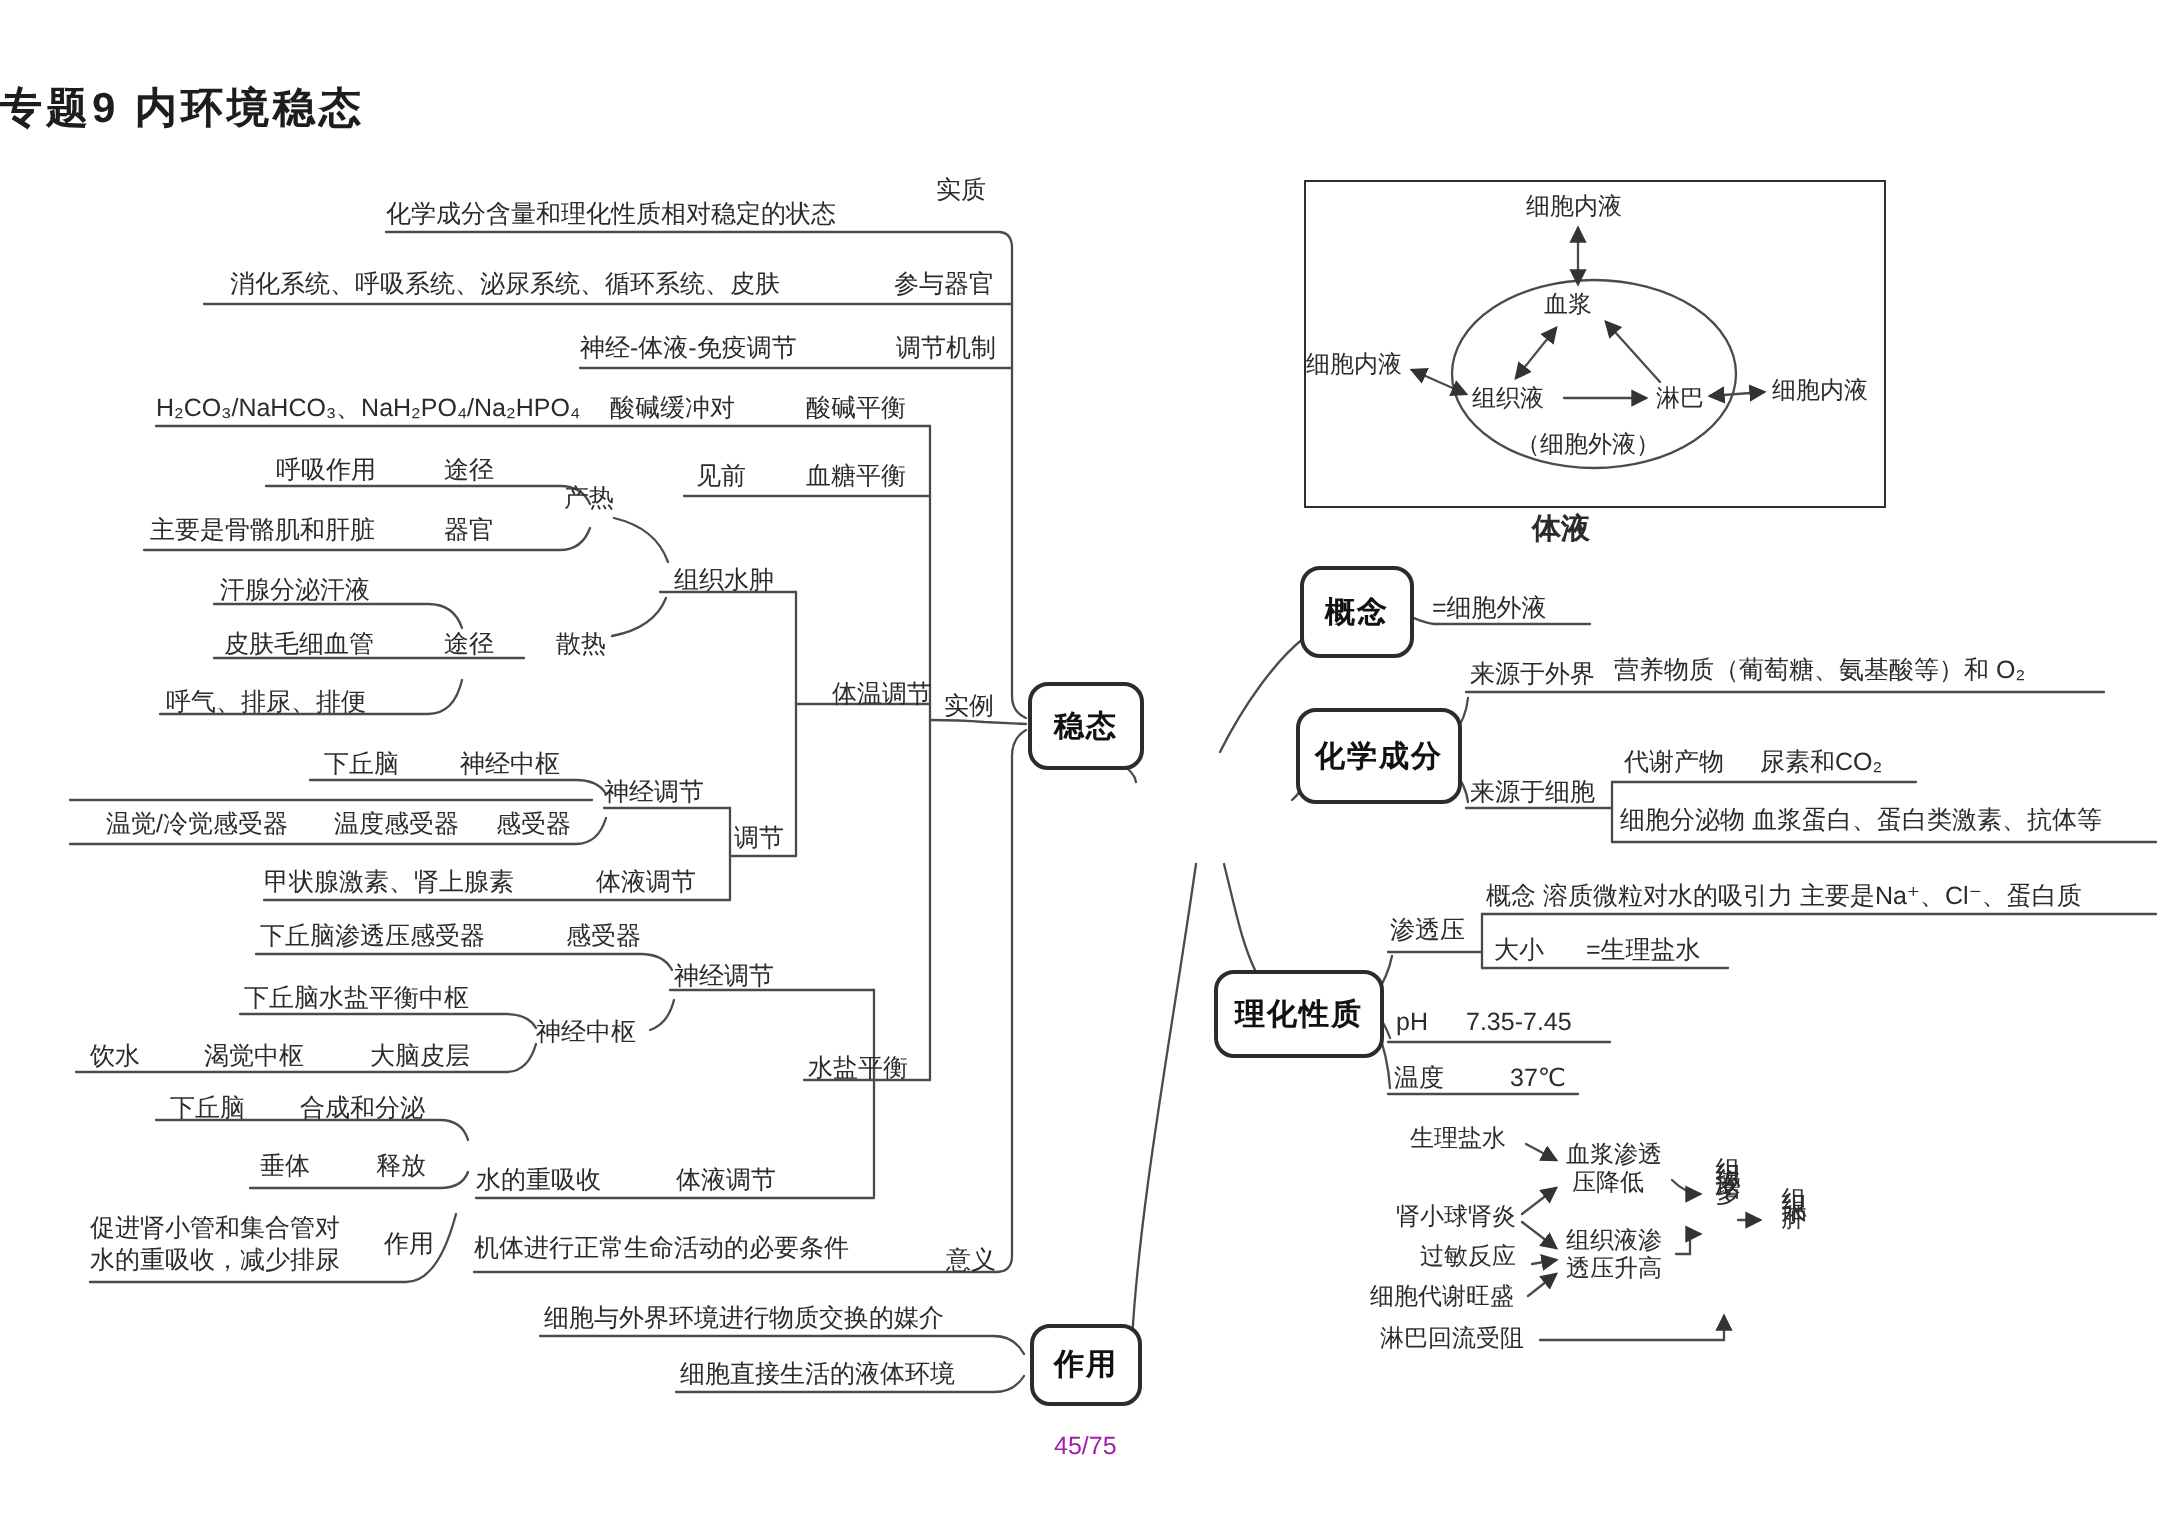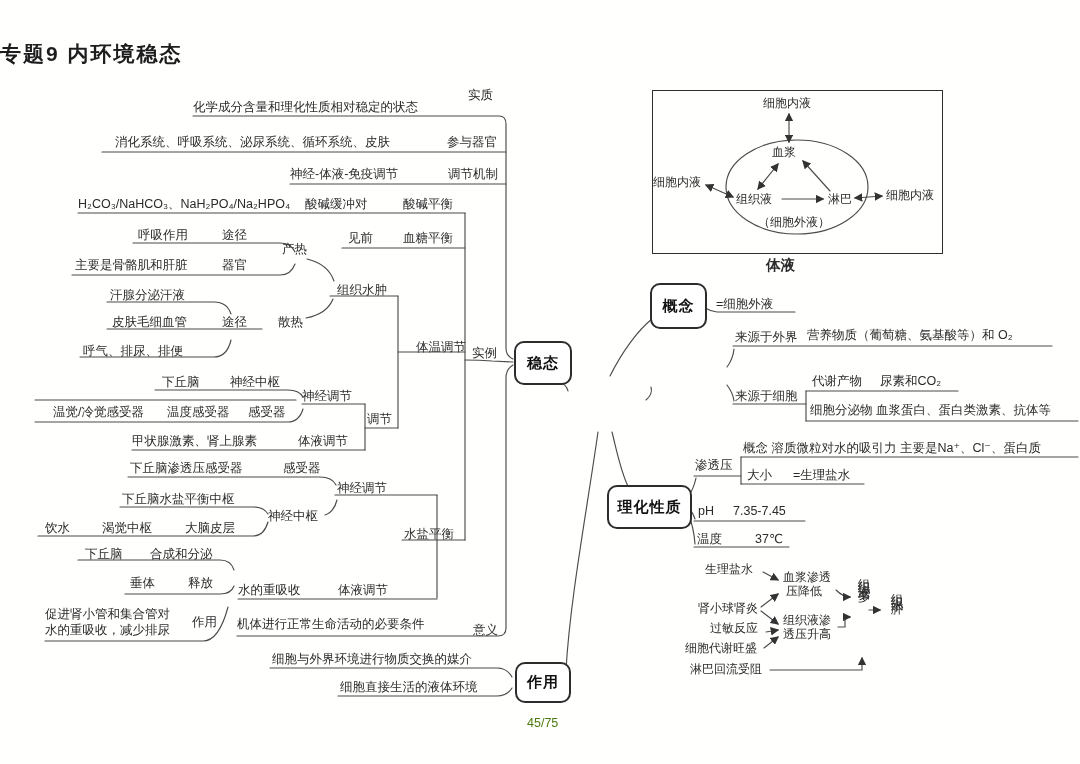--- a/index.html
+++ b/index.html
@@ -9,21 +9,21 @@
   .lbl{position:absolute;z-index:2;font-size:12.5px;line-height:1.15;white-space:nowrap;color:#2b2b2b;}
   .sm{font-size:12px;}
   .title{position:absolute;left:0;right:0;top:40px;text-align:left;font-size:21px;font-weight:bold;
          letter-spacing:2px;color:#1d1d1d;z-index:2;}
   .node{position:absolute;z-index:3;display:flex;align-items:center;justify-content:center;
         border:2px solid #2c2c2c;border-radius:10px;background:#fff;font-weight:bold;
         font-size:15px;color:#111;letter-spacing:1px;}
   .node.center{border-width:3.5px;border-radius:13px;font-size:17px;}
   .vlbl{position:absolute;z-index:2;writing-mode:vertical-rl;text-orientation:upright;
         font-size:12.5px;letter-spacing:3px;color:#2b2b2b;}
-  .pagenum{position:absolute;z-index:2;font-size:12.5px;color:#4d7c0f;}
+  .pagenum{position:absolute;z-index:2;font-size:12.5px;color:#a21caf;}
   .fluidbox{position:absolute;z-index:1;border:1.6px solid #2e2e2e;background:transparent;}
 </style>
 </head>
 <body>
 
 <div class="stage">
 
   <div class="title">专题9 内环境稳态</div>
 
   <svg class="wires" width="1080" height="764" viewBox="0 0 1080 764">
@@ -172,20 +172,21 @@
   <div class="lbl" style="left:192px;top:615px">作用</div>
   <div class="lbl" style="left:45px;top:623px">水的重吸收，减少排尿</div>
   <div class="lbl" style="left:237px;top:617px">机体进行正常生命活动的必要条件</div>
   <div class="lbl" style="left:473px;top:623px">意义</div>
 
   <div class="lbl" style="left:272px;top:652px">细胞与外界环境进行物质交换的媒介</div>
   <div class="lbl" style="left:340px;top:680px">细胞直接生活的液体环境</div>
 
   <div class="node" style="left:514px;top:341px;width:54px;height:40px">稳态</div>
   <div class="node" style="left:650px;top:283px;width:53px;height:42px">概念</div>
+  <div class="node" style="left:648px;top:354px;width:79px;height:44px">化学成分</div>
   <div class="node" style="left:607px;top:485px;width:81px;height:40px">理化性质</div>
   <div class="node" style="left:515px;top:662px;width:52px;height:37px">作用</div>
 
   <div class="lbl" style="left:716px;top:297px">=细胞外液</div>
   <div class="lbl" style="left:735px;top:330px">来源于外界</div>
   <div class="lbl" style="left:807px;top:328px">营养物质（葡萄糖、氨基酸等）和 O₂</div>
   <div class="lbl" style="left:812px;top:374px">代谢产物</div>
   <div class="lbl" style="left:880px;top:374px">尿素和CO₂</div>
   <div class="lbl" style="left:735px;top:389px">来源于细胞</div>
   <div class="lbl" style="left:810px;top:403px">细胞分泌物 血浆蛋白、蛋白类激素、抗体等</div>

